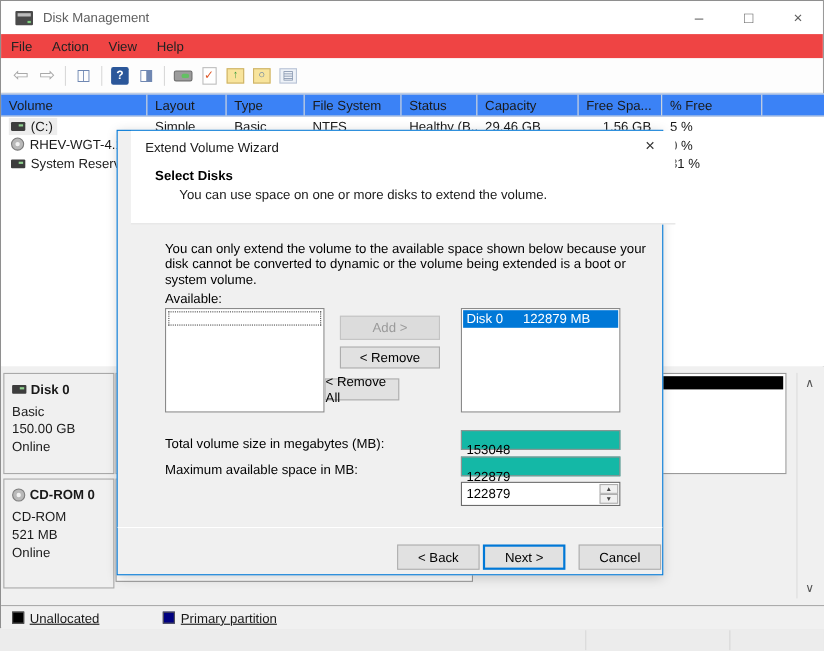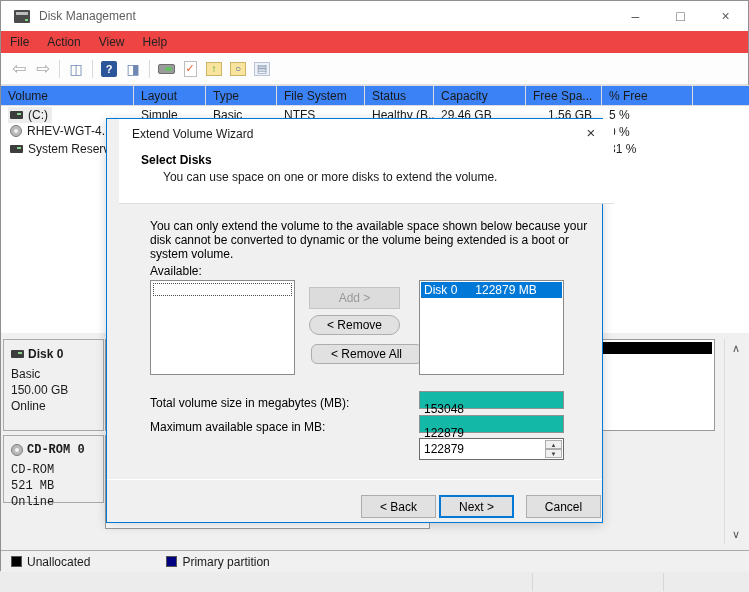--- a/index.html
+++ b/index.html
@@ -54,21 +54,21 @@
   .disk-label { position:absolute; left:2px; width:101px; background:#f0f0f0; border:1px solid #a9a9a9; padding:6px 0 0 7px; line-height:16px; }
   .disk-label .ttl { display:flex; align-items:center; gap:4px; font-weight:bold; margin-bottom:4px; }
   .bar { position:absolute; background:#ffffff; border:1px solid #9a9a9a; }
   .bar .strip { margin:2px; height:12px; background:#000000; }
   .vscroll { position:absolute; left:723px; top:6px; width:23px; height:205px; background:#f0f0f0; border-left:1px solid #dcdcdc; }
   .vs-arrow { position:absolute; left:0; width:100%; text-align:center; font-size:11px; color:#555; }
 
   
   .legendbar { position:absolute; left:0; top:549px; width:749px; height:22px; background:#f0f0f0; border-top:1px solid #ababab; display:flex; align-items:center; font-size:12px; color:#1a1a1a; }
   .swatch { width:11px; height:11px; margin-left:10px; margin-right:5px; border:1px solid #555; }
-  .legend-label { margin-right:76px; }
+  .legend-label { margin-right:58px;text-decoration:underline; }
 
   
   .below-strip { position:absolute; left:0; top:572px; width:749px; height:20px; background:#ececec; }
   .below-strip .div { position:absolute; top:1px; width:1px; height:18px; background:#d7d7d7; }
 
   
   .dialog { position:absolute; left:105px; top:117px; width:497px; height:405px; background:#f0f0f0; border:1px solid #0078d7; box-shadow:0 2px 10px rgba(0,0,0,0.18); font-size:12px; color:#000; z-index:10; }
   .dlg-top { position:absolute; left:12px; top:0; width:100%; height:85px; background:#ffffff; border-bottom:1px solid #dfdfdf; }
   .dlg-title { position:absolute; left:13px; top:8px; font-size:12px; color:#1a1a1a; }
   .dlg-close { position:absolute; right:13px; top:5px; font-size:15px; color:#333; width:20px; text-align:center; }
@@ -77,22 +77,22 @@
   .dlg-instruction { position:absolute; left:43px; top:100px; width:438px; line-height:14px; }
   .lbl-available { position:absolute; left:43px; top:145px; }
   .lbl-selected { position:absolute; left:312px; top:145px;margin-top:24px; }
   .listbox { position:absolute; top:161px; width:145px; height:95px; background:#ffffff; border:1px solid #8a8a8a; }
   .lb-avail { left:43px; }
   .lb-sel { left:312px; }
   .focus-item { margin:2px; height:13px; border:1px dotted #4d4d4d; }
   .sel-item { margin:1px; height:16px; background:#0078d7; color:#ffffff; display:flex; align-items:center; padding:0 3px; gap:18px; }
   .dlg-btn { position:absolute; background:#e1e1e1; border:1px solid #adadad; font-size:12px; color:#000; display:flex; align-items:center; justify-content:center; }
   .btn-add { left:202px; top:168px; width:91px; height:22px; background:#dcdcdc; border-color:#c3c3c3; color:#9a9a9a; }
-  .btn-remove { left:202px; top:196px; width:91px; height:20px;border-radius:10px; }
-  .btn-removeall { left:204px; top:225px; width:111px; height:20px;border-radius:6px; }
+  .btn-remove { left:202px; top:196px; width:91px; height:20px; }
+  .btn-removeall { left:188px; top:225px; width:68px; height:20px; }
   .fld-label { position:absolute; left:43px; }
   .fld { position:absolute; left:312px; width:145px; height:18px; background:#14b8a6; border:1px solid #919191; padding:10px 0 0 4px; }
   .spinbox { position:absolute; left:312px; top:319px; width:145px; height:22px; background:#ffffff; border:1px solid #6b6b6b; }
   .spin-val { position:absolute; left:4px; top:3px; }
   .spin-btns { position:absolute; right:1px; top:1px; width:17px; height:18px; display:flex; flex-direction:column; }
   .spin-btn { flex:1; background:#f0f0f0; border:1px solid #aeaeae; font-size:6px; color:#444; display:flex; align-items:center; justify-content:center; }
   .dlg-sep { position:absolute; left:0px; top:360px; width:100%; height:1px; background:#dfdfdf; border-bottom:1px solid #ffffff; }
   .btn-back { left:254px; top:376px; width:75px; height:23px; }
   .btn-next { left:332px; top:376px; width:75px; height:23px; border:2px solid #0078d7; }
   .btn-cancel { left:419px; top:376px; width:75px; height:23px; }
@@ -207,21 +207,21 @@
           <span>Disk 0</span>
         </div>
       <div>Basic</div>
       <div>150.00 GB</div>
       <div>Online</div>
     </div>
     <div class="bar" style="left:104px; top:6px; width:610px; height:92px;">
       <div class="strip"></div>
     </div>
 
-    <div class="disk-label" style="top:102px; height:68px;font-family:Liberation Mono, monospace;">
+    <div class="disk-label" style="top:102px; height:100px;">
       <div class="ttl">
           <span class="ic-cd"></span>
           <span>CD-ROM 0</span>
         </div>
       <div>CD-ROM</div>
       <div>521 MB</div>
       <div>Online</div>
     </div>
     <div class="bar" style="left:104px; top:102px; width:325px; height:94px;"></div>
 

